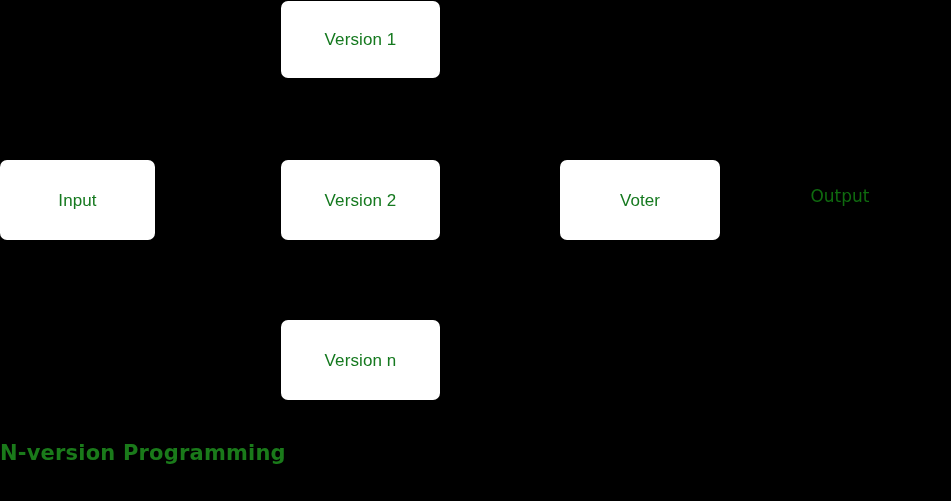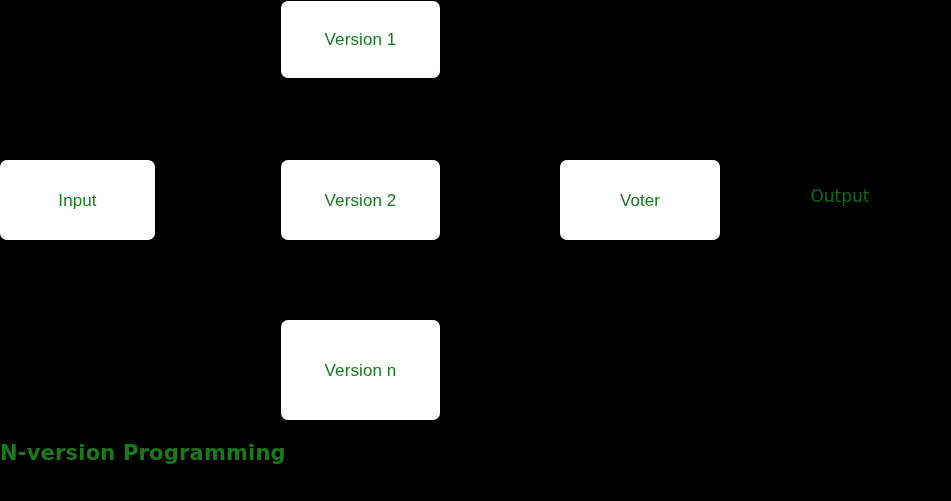--- a/index.html
+++ b/index.html
@@ -47,21 +47,21 @@
     font-weight: 400;
     line-height: 1;
     letter-spacing: 0.1px;
     white-space: nowrap;
   }
 
   
   #node-input    { left: 0px;   top: 160px; width: 155px; height: 80px; }
   #node-version-1{ left: 281px; top: 1px;   width: 159px; height: 77px; }
   #node-version-2{ left: 281px; top: 160px; width: 159px; height: 80px; }
-  #node-version-n{ left: 281px; top: 320px; width: 159px; height: 100px; }
+  #node-version-n{ left: 281px; top: 320px; width: 159px; height: 80px; }
   #node-voter    { left: 560px; top: 160px; width: 160px; height: 80px; }
 
   
   #node-output {
     position: absolute;
     left: 790px;
     top: 188px;
     width: 100px;
     height: 24px;
     display: flex;

